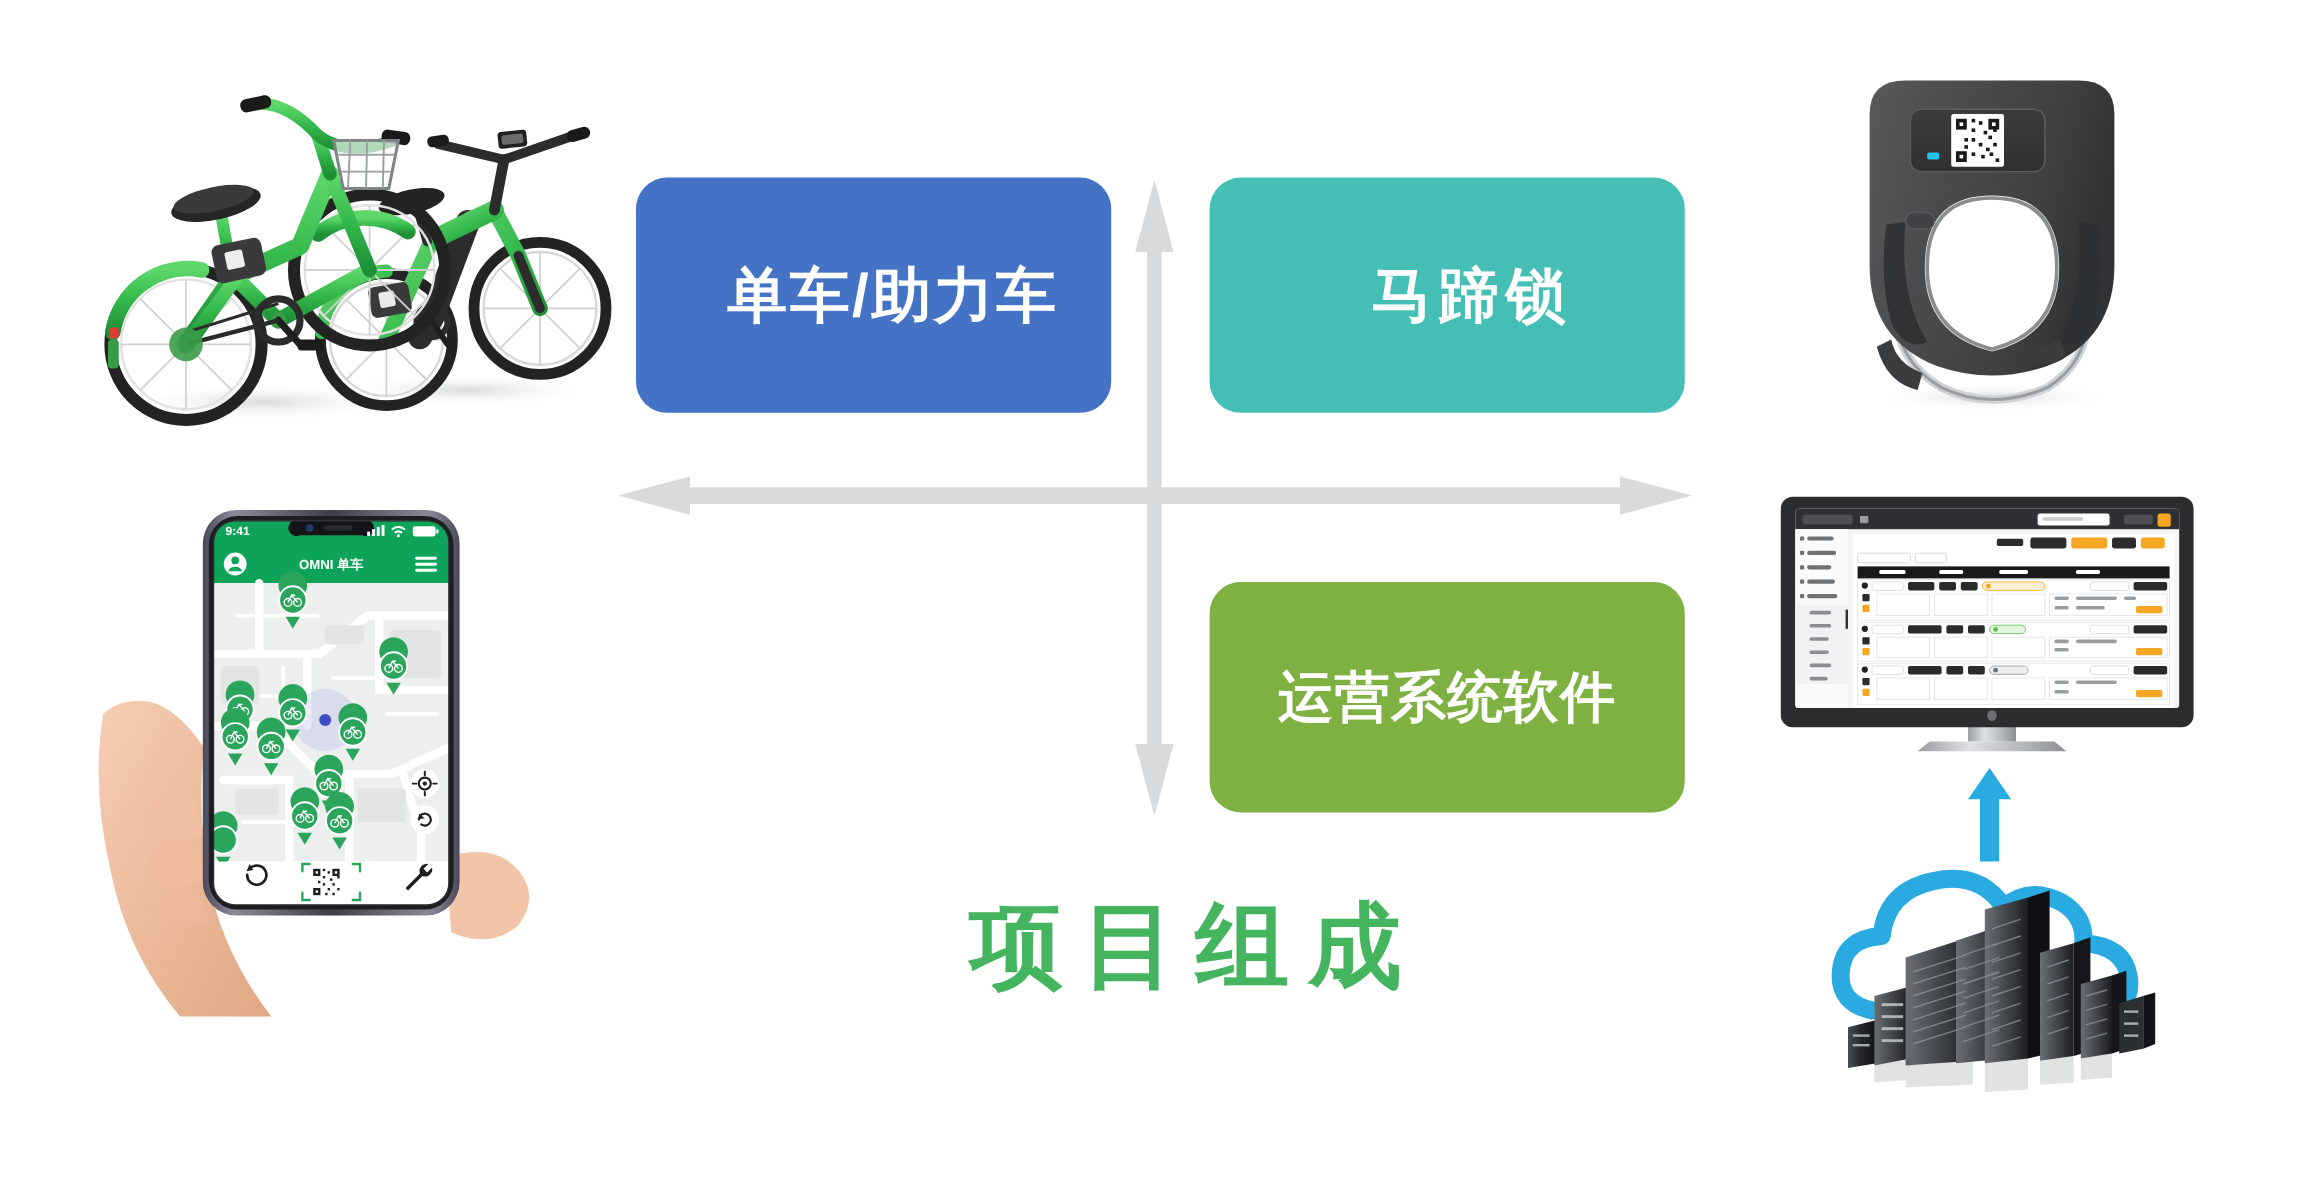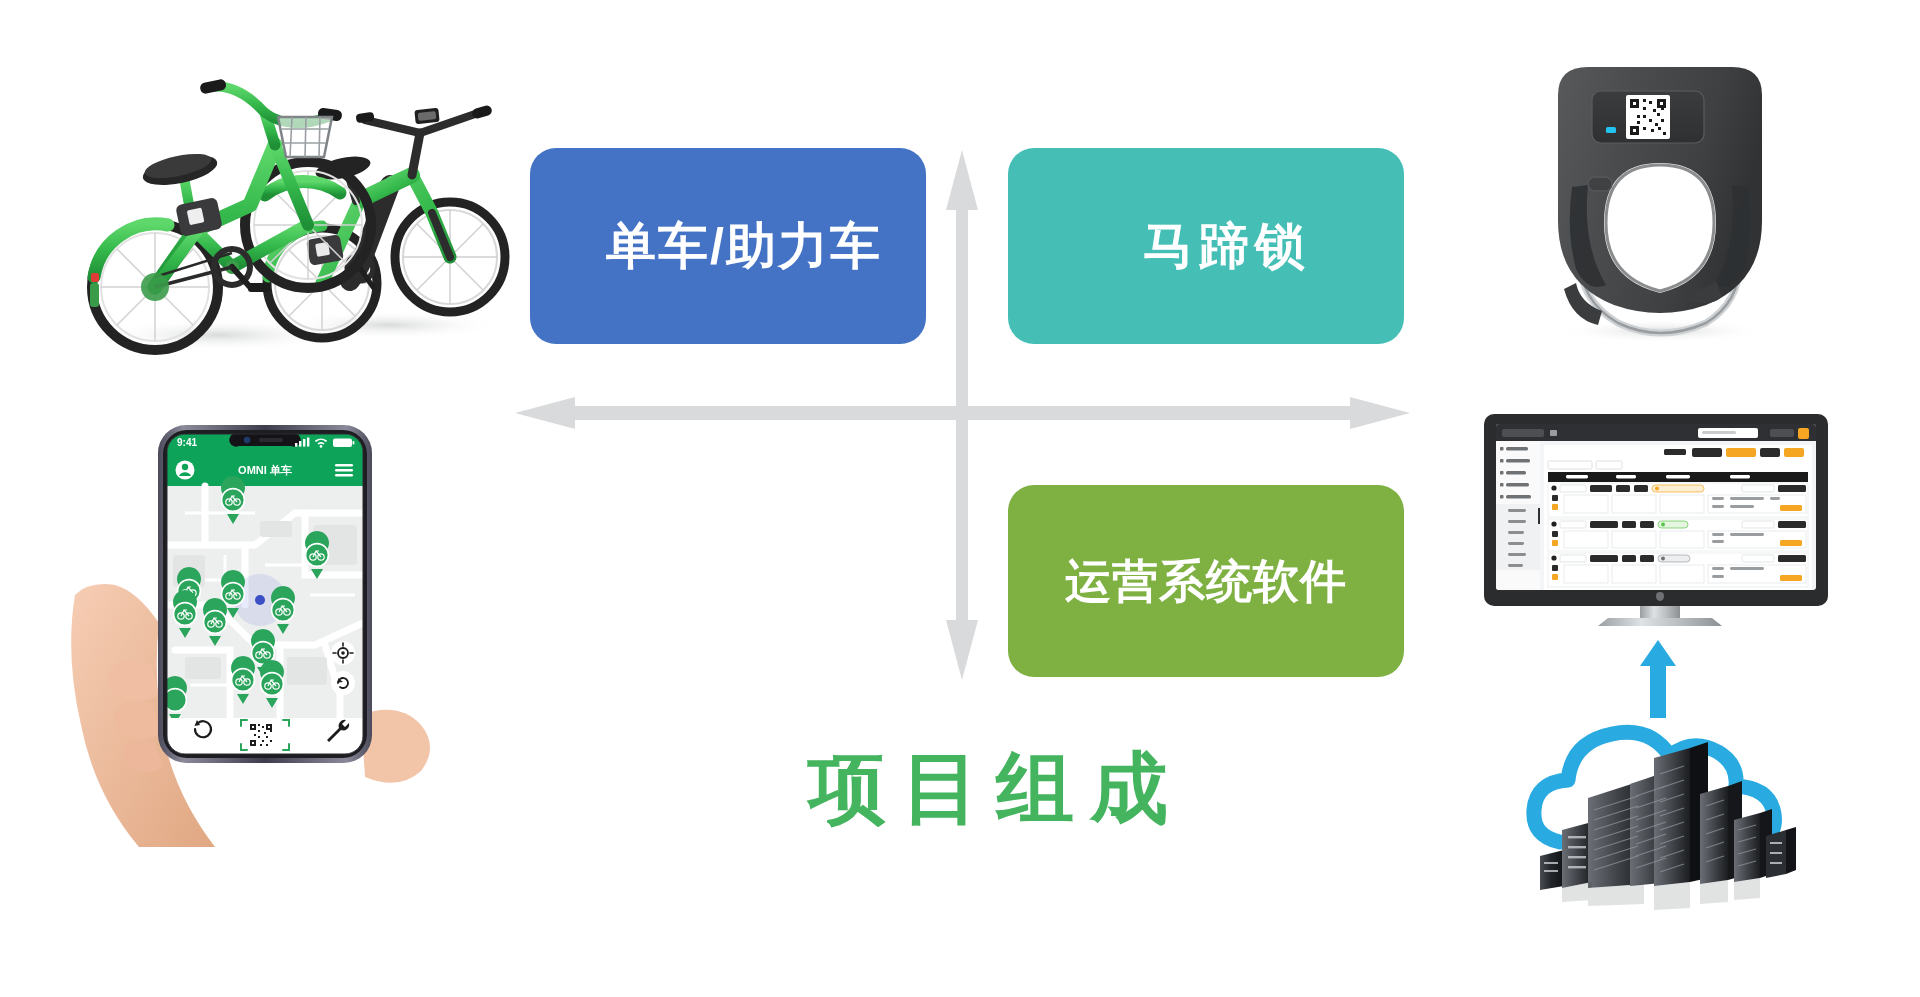--- a/index.html
+++ b/index.html
@@ -81,21 +81,21 @@
   
   #bicycles {
     position: absolute;
     left: 60px; top: 25px;
     width: 460px; height: 340px;
   }
 
   
   #phone-photo {
     position: absolute;
-    left: 55px; top: 395px;
+    left: 66px; top: 395px;
     width: 420px; height: 460px;
   }
 
   
   #smart-lock {
     position: absolute;
     left: 1510px; top: 35px;
     width: 300px; height: 310px;
   }
 

